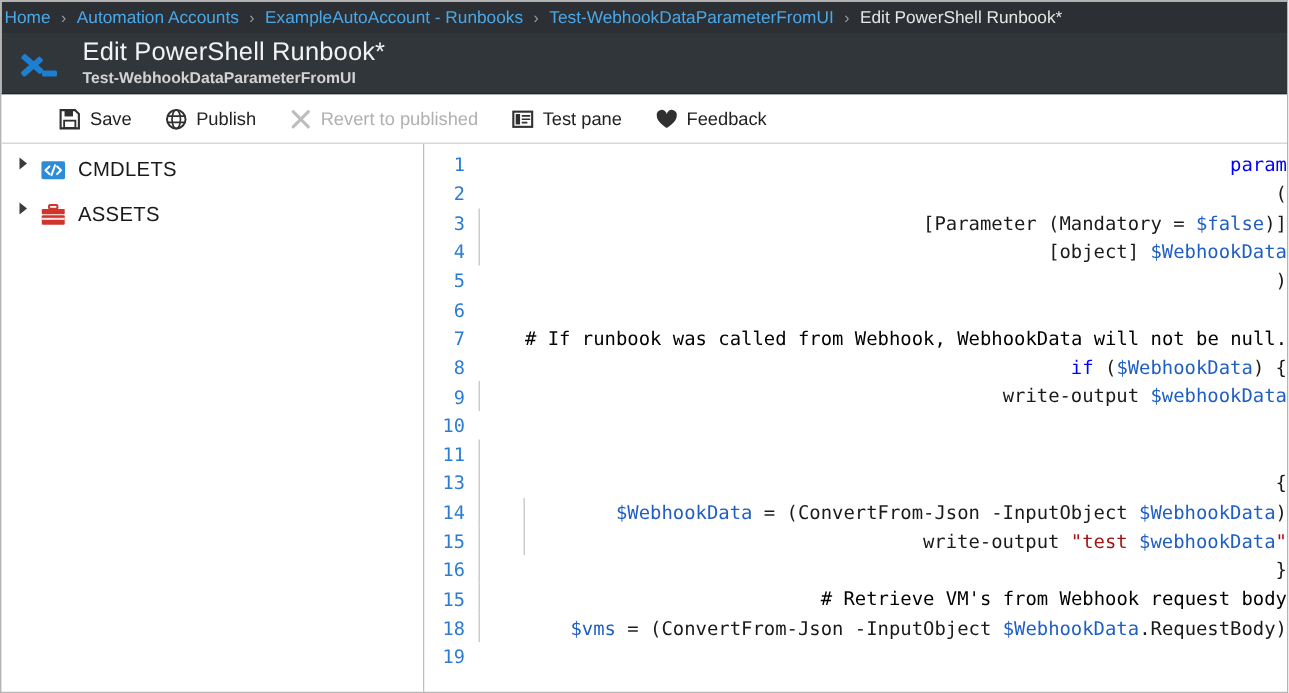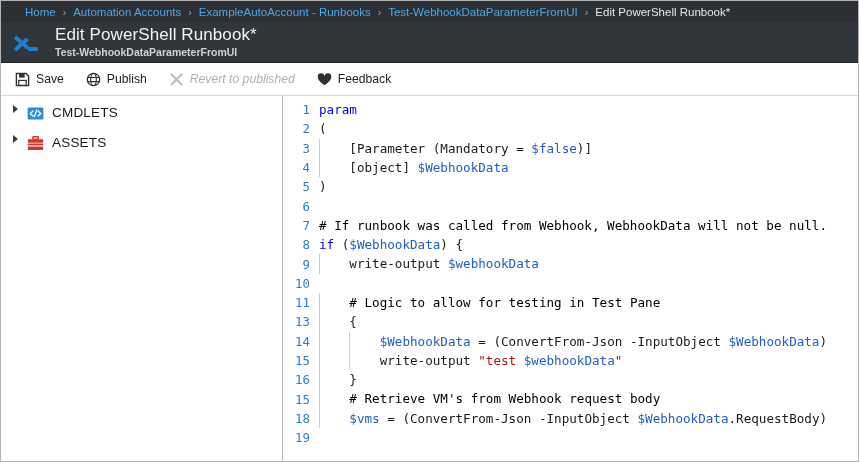--- a/index.html
+++ b/index.html
@@ -16,21 +16,21 @@
     border: 1px solid #b4b4b4;
     overflow: hidden;
   }
 
   
   .breadcrumb {
     height: 21px;
     background: #2c3034;
     display: flex;
     align-items: center;
-    padding-left: 24px;
+    padding-left: 2px;
     font-size: 11.5px;
     white-space: nowrap;
   }
   .crumb { color: #4ba8e8; cursor: pointer; }
   .crumb.current { color: #e6e6e6; cursor: default; }
   .crumb-sep { color: #9aa0a6; margin: 0 7px; font-size: 10.5px; }
 
   
   .titlebar {
     height: 41px;
@@ -61,30 +61,30 @@
   .title-text { display: flex; flex-direction: column; justify-content: center; }
   .title-main { color: #f2f2f2; font-size: 17px; font-weight: 400; line-height: 20px; letter-spacing: .1px; }
   .title-sub  { color: #d2d2d2; font-size: 10.5px; font-weight: bold; line-height: 13px; margin-top: 1px; }
 
   
   .toolbar {
     height: 33px;
     background: #ffffff;
     display: flex;
     align-items: center;
-    padding-left: 14px;
+    padding-left: 38px;
     border-bottom: 1px solid #d8d8d8;
     gap: 22px;
   }
   .tb-item {
     display: flex; align-items: center; gap: 6px;
     font-size: 12.2px; color: #222222; cursor: pointer;
     height: 100%;
   }
-  .tb-item.disabled { color: #b0b0b0; cursor: default; font-style: italic; }
+  .tb-item.disabled { color: #b0b0b0; cursor: default; }
   .tb-ico { width: 15px; height: 15px; flex: 0 0 15px; display: block; }
 
   
   .body { display: flex; height: 387px; }
   .sidebar {
     width: 282px; flex: 0 0 282px;
     background: #ffffff;
     border-right: 1px solid #bdbdbd;
     padding-top: 9px;
   }
@@ -124,20 +124,21 @@
     font-size: 12.4px;
     user-select: none;
   }
   .code-line {
     position: relative;
     white-space: pre;
     color: #1a1a1a;
     flex: 1 1 auto;
     padding-left: 2px;
     line-height: 19.3px;
+    text-align: right;
   }
   .ind-guide {
     position: absolute; top: 0; bottom: 0; width: 1px;
     background: #cccccc;
   }
   .g1 { left: 2px; }
   .g2 { left: 32px; }
   .kw  { color: #0000ff; }
   .var { color: #1f5fc4; }
   .cmt { color: #000000; }
@@ -190,20 +191,28 @@
         <span>Publish</span>
       </div>
       <div class="tb-item disabled">
         <svg viewBox="0 0 16 16" class="tb-ico">
           <path d="M2.6 2.6l10.8 10.8M13.4 2.6L2.6 13.4" stroke="#bdbdbd" stroke-width="2.2" stroke-linecap="round"></path>
         </svg>
         <span>Revert to published</span>
       </div>
       <div class="tb-item">
         <svg viewBox="0 0 16 16" class="tb-ico">
+          <rect x="1.3" y="2.6" width="13.4" height="10.8" fill="none" stroke="#303030" stroke-width="1.5"></rect>
+          <rect x="3" y="4.3" width="3.1" height="7.4" fill="#303030"></rect>
+          <path d="M7.3 5.6h6M7.3 8h6M7.3 10.4h4" stroke="#303030" stroke-width="1.1"></path>
+        </svg>
+        <span>Test pane</span>
+      </div>
+      <div class="tb-item">
+        <svg viewBox="0 0 16 16" class="tb-ico">
           <path d="M8 14.1S.9 9.9.9 5.6A3.6 3.6 0 0 1 8 4.2a3.6 3.6 0 0 1 7.1 1.4c0 4.3-7.1 8.5-7.1 8.5z" fill="#303030"></path>
         </svg>
         <span>Feedback</span>
       </div>
     </div>
 
   <div class="body">
     <div class="sidebar" id="sidebar-host">
         <div class="tree-item">
           <div class="tw-arrow">
@@ -264,21 +273,21 @@
         <div class="code-row">
           <div class="gutter">9</div>
           <div class="code-line"><div class="ind-guide g1"></div><span>    write-output </span><span class="var">$webhookData</span></div>
         </div>
         <div class="code-row">
           <div class="gutter">10</div>
           <div class="code-line"><div class="ind-guide g1"></div></div>
         </div>
         <div class="code-row">
           <div class="gutter">11</div>
-          <div class="code-line"><div class="ind-guide g1"></div><span>    </span><span class="cmt"># Logic to allow for testing in Test Pane</span></div>
+          <div class="code-line"><div class="ind-guide g1"></div><span>    </span></div>
         </div>
         <div class="code-row">
           <div class="gutter">13</div>
           <div class="code-line"><div class="ind-guide g1"></div><span>    {</span></div>
         </div>
         <div class="code-row">
           <div class="gutter">14</div>
           <div class="code-line"><div class="ind-guide g1"></div><div class="ind-guide g2"></div><span>        </span><span class="var">$WebhookData</span><span> = (ConvertFrom-Json -InputObject </span><span class="var">$WebhookData</span><span>)</span></div>
         </div>
         <div class="code-row">

